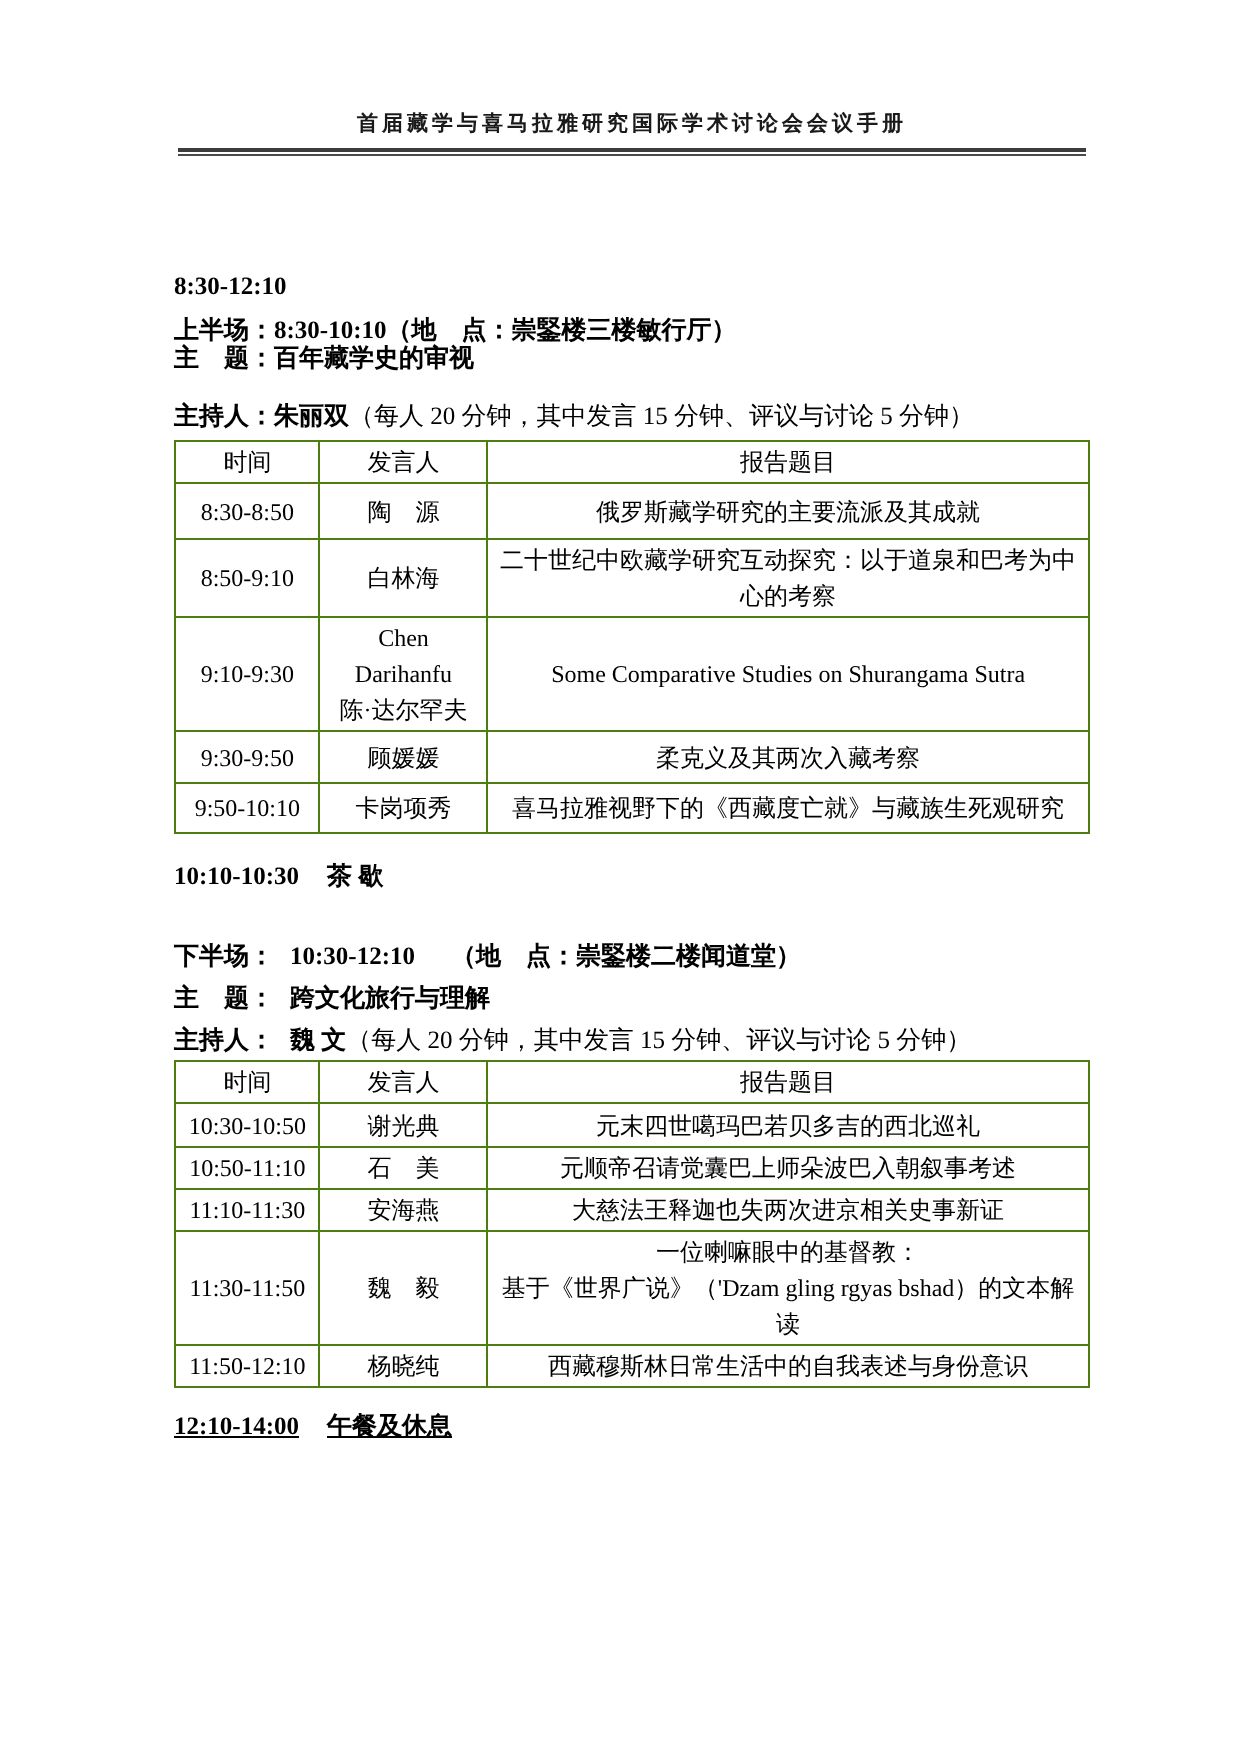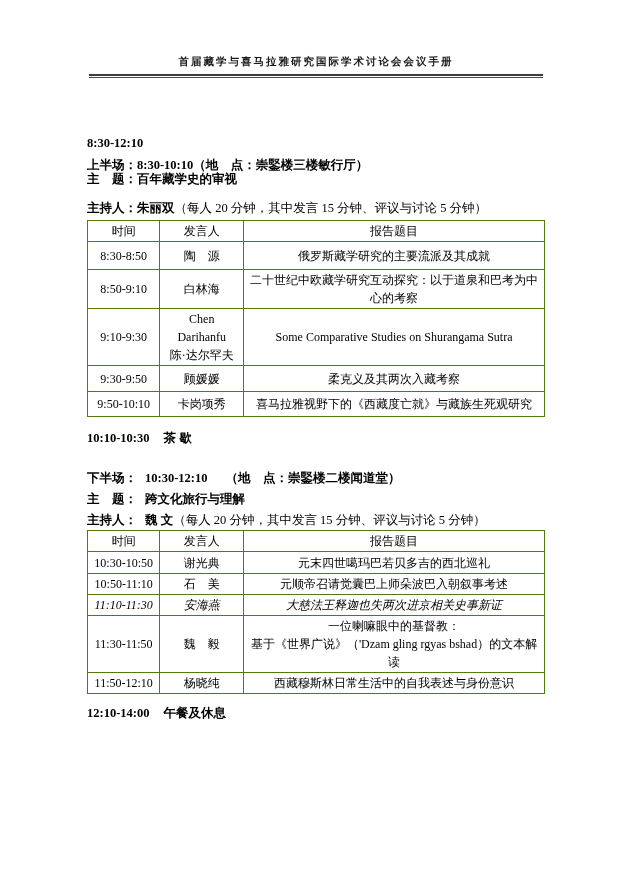--- a/index.html
+++ b/index.html
@@ -183,38 +183,38 @@
     <tr style="height:22px;">
       <td>10:30-10:50</td>
       <td>谢光典</td>
       <td>元末四世噶玛巴若贝多吉的西北巡礼</td>
     </tr>
     <tr style="height:21px;">
       <td>10:50-11:10</td>
       <td>石　美</td>
       <td>元顺帝召请觉囊巴上师朵波巴入朝叙事考述</td>
     </tr>
-    <tr style="height:20px;font-style:italic;">
+    <tr style="height:20px;">
       <td>11:10-11:30</td>
       <td>安海燕</td>
       <td>大慈法王释迦也失两次进京相关史事新证</td>
     </tr>
     <tr style="height:39px;">
       <td>11:30-11:50</td>
       <td>魏　毅</td>
       <td class="two-line">
         <span>一位喇嘛眼中的基督教：</span>
         <span>基于《世界广说》（'Dzam gling rgyas bshad）的文本解读</span>
       </td>
     </tr>
     <tr style="height:21px;">
       <td>11:50-12:10</td>
       <td>杨晓纯</td>
       <td>西藏穆斯林日常生活中的自我表述与身份意识</td>
     </tr>
   </tbody>
     </table>
 
-  <div class="line" style="top:705px;">
+  <div class="line" style="top:705px;text-decoration:underline;">
     <span>12:10-14:00</span><span class="gap-m">午餐及休息</span>
   </div>
 
 </div>
 
 </body></html>

